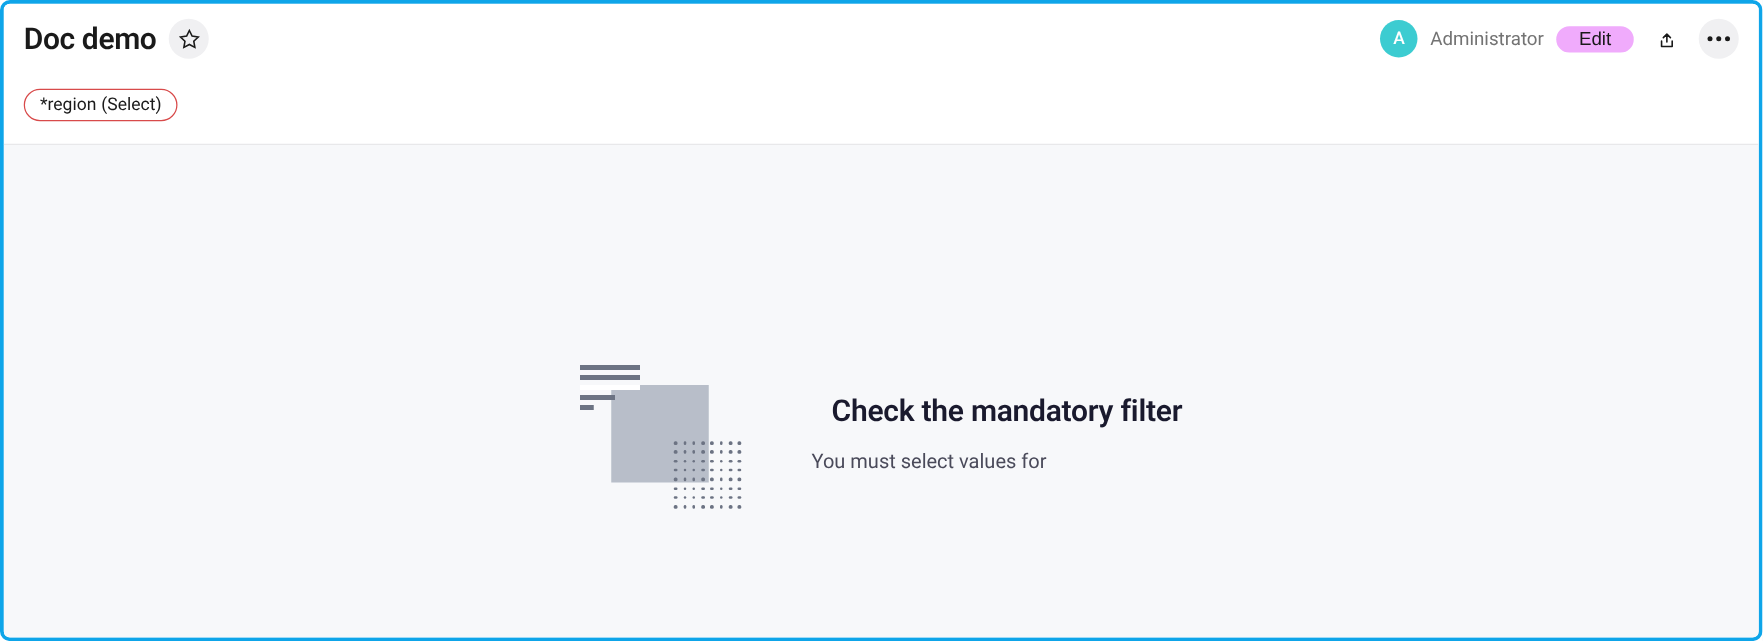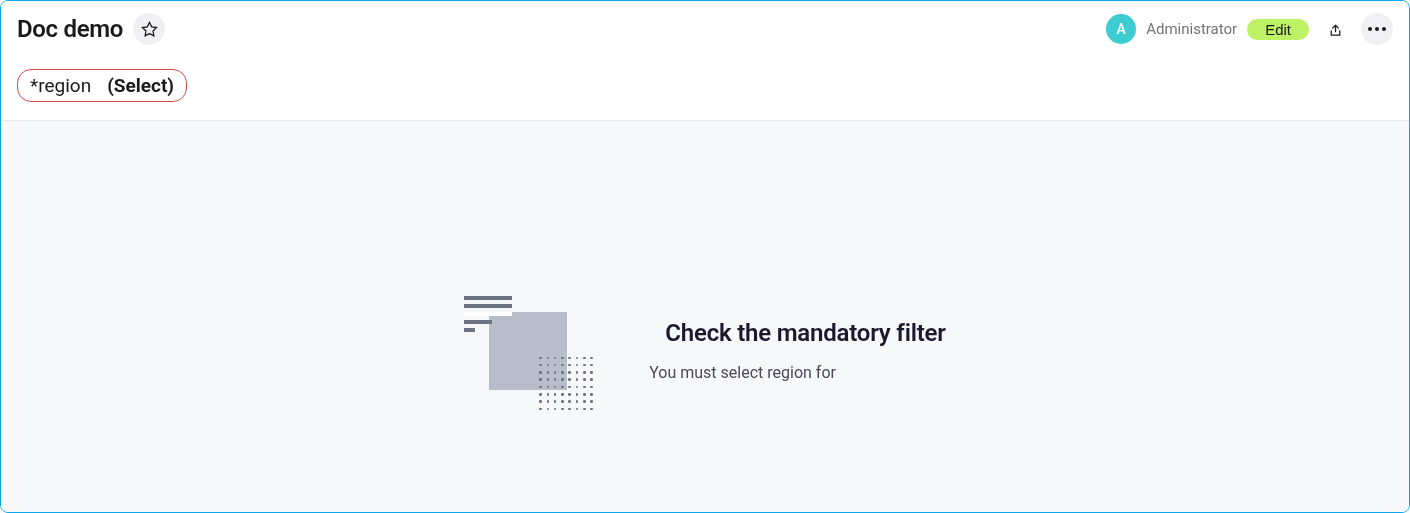--- a/index.html
+++ b/index.html
@@ -10,21 +10,21 @@
     body {
       font-family: -apple-system, BlinkMacSystemFont, "Segoe UI", Roboto, Helvetica, Arial, sans-serif;
       background: #fff;
       width: 1410px;
       height: 513px;
       overflow: hidden;
     }
     .app {
       width: 100%;
       height: 100%;
-      border: 1px solid #0ea5e9;
+      border: 3px solid #0ea5e9;
       border-radius: 8px;
       display: flex;
       flex-direction: column;
       overflow: hidden;
     }
     .header {
       display: flex;
       align-items: center;
       justify-content: space-between;
       padding: 12px 16px;
@@ -75,21 +75,21 @@
       display: flex;
       align-items: center;
       justify-content: center;
     }
     .user-name {
       font-size: 15px;
       color: #737373;
     }
     .edit-btn {
       border: none;
-      background: #bef264;
+      background: #f0abfc;
       border-radius: 16px;
       padding: 2px 18px;
       font-size: 15px;
       color: #1a1a1a;
       cursor: pointer;
     }
     .icon-btn {
       width: 32px;
       height: 32px;
       border-radius: 50%;
@@ -124,31 +124,31 @@
       padding: 12px 16px 18px 16px;
       background: #fff;
       border-bottom: 1px solid #e8e8ea;
     }
     .filter-pill {
       display: inline-flex;
       align-items: center;
       border: 1px solid #d84a4a;
       border-radius: 14px;
       padding: 4px 12px;
-      font-size: 19px;
+      font-size: 14px;
       color: #1a1a1a;
       background: #fff;
       cursor: pointer;
     }
     .filter-pill .prefix {
       font-weight: 400;
     }
     .filter-pill .select {
-      font-weight: 700;
-      margin-left: 16px;
+      font-weight: 400;
+      margin-left: 4px;
     }
     .content {
       flex: 1;
       background: #f7f8fa;
       display: flex;
       align-items: center;
       justify-content: center;
       padding-top: 70px;
     }
     .empty-state {
@@ -334,18 +334,18 @@
             <span></span>
             <span></span>
             <span></span>
             <span></span>
             <span></span>
             <span></span>
           </div>
       </div>
       <div class="empty-text">
         <div class="empty-title">Check the mandatory filter</div>
-        <div class="empty-desc">You must select region for</div>
+        <div class="empty-desc">You must select values for</div>
       </div>
     </div>
   </div>
 
 </div>
 
 </body></html>

